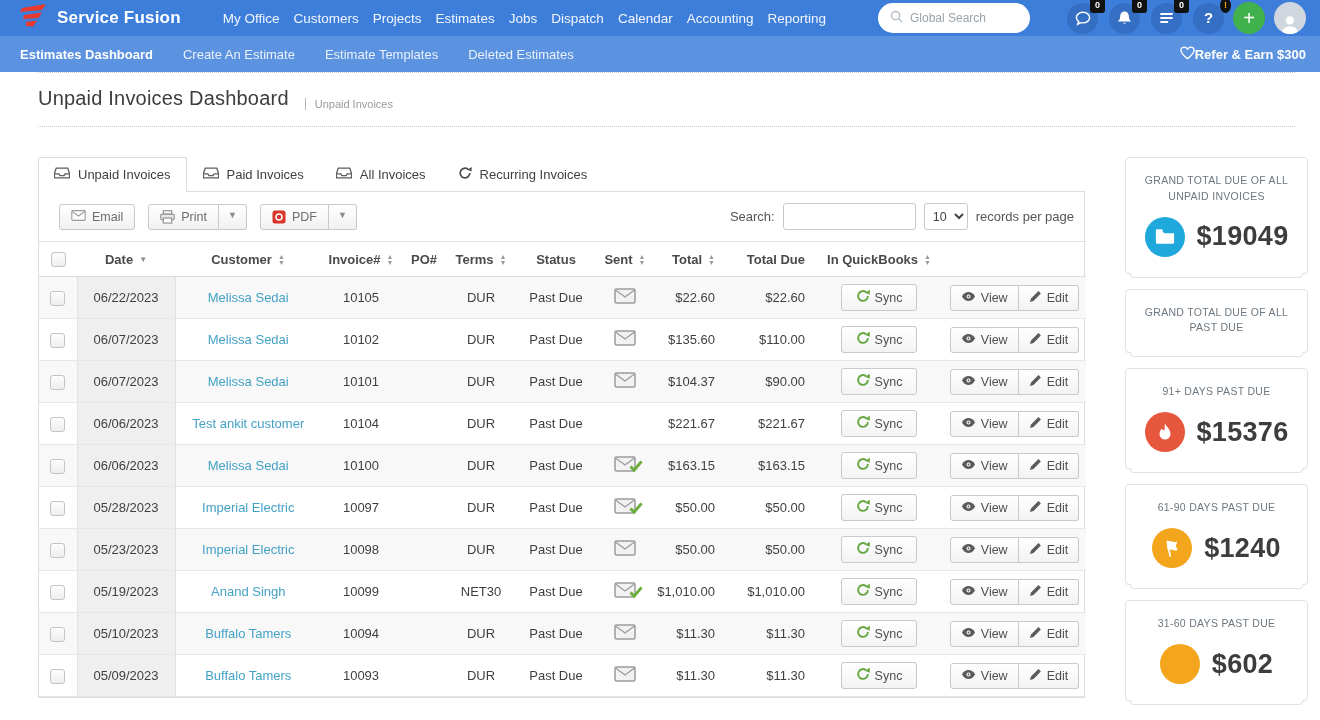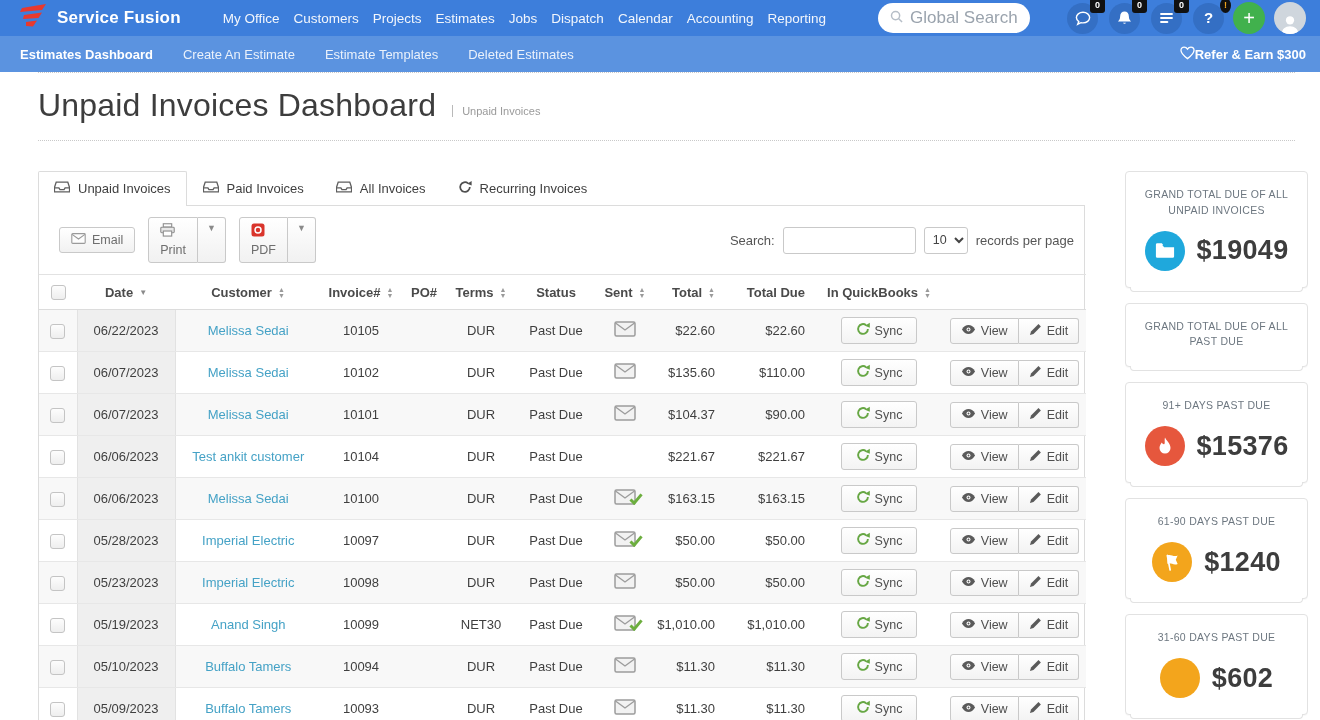--- a/index.html
+++ b/index.html
@@ -8,21 +8,21 @@
 
   
   .navbar { height:36px; background:#3d7edb; display:flex; align-items:center; padding:0 14px 0 18px; }
   .logo { display:flex; align-items:center; gap:9px; margin-right:42px; cursor:pointer; }
   .logo-name { color:#fff; font-weight:bold; font-size:17px; letter-spacing:.2px; }
   .primary-nav { display:flex; align-items:flex-start; gap:14px; }
   .nav-item { color:#f2f6fc; font-size:13.5px; cursor:pointer; white-space:nowrap; text-decoration:none; }
   .nav-right { margin-left:auto; display:flex; align-items:center; gap:9px; }
   .global-search { display:flex; align-items:center; gap:7px; background:#fff; border-radius:16px;
     height:30px; width:152px; padding:0 12px; margin-right:28px; }
-  .global-search input { border:none; outline:none; font-size:17px; width:100%; color:#444;
+  .global-search input { border:none; outline:none; font-size:12px; width:100%; color:#444;
     font-family:"Liberation Sans", sans-serif; }
   .global-search input::placeholder { color:#9aa3ad; }
   .icon-circle { position:relative; width:31px; height:31px; border-radius:50%;
     background:rgba(13,42,92,.18); display:flex; align-items:center; justify-content:center; cursor:pointer; }
   .icon-circle svg { display:block; }
   .badge { position:absolute; top:-5px; right:-7px; background:#111; color:#fff; font-size:9px;
     line-height:1; padding:3px 5px; border-radius:3px; font-weight:bold; }
   .badge.round { border-radius:50%; color:#f0a41e; padding:3px 4px; }
   .plus-btn { width:32px; height:32px; border-radius:50%; background:#41b14d; color:#fff; border:none;
     font-size:20px; line-height:1; cursor:pointer; display:flex; align-items:center; justify-content:center; }
@@ -34,42 +34,42 @@
   .subnav-items { display:flex; gap:30px; }
   .subnav-item { color:#eaf1fb; font-size:13px; cursor:pointer; text-decoration:none; }
   .subnav-item.current { color:#fff; font-weight:bold; }
   .refer { margin-left:auto; display:flex; align-items:center; color:#fff; font-size:13px;
     font-weight:bold; cursor:pointer; }
 
   
   .page-head-wrap { padding:0 25px 0 38px; }
   .dotted { border-top:1px dotted #c9c9c9; }
   .page-head { display:flex; align-items:center; padding:14px 0 16px 0; }
-  .page-title { font-size:32px; color:#3d3d3d; font-weight:500; letter-spacing:.2px; }
+  .page-title { font-size:20px; color:#3d3d3d; font-weight:500; letter-spacing:.2px; }
   .page-subtitle { margin-left:16px; padding-left:9px; border-left:1px solid #b9b9b9;
     color:#9a9a9a; font-size:11px; align-self:center; margin-top:10px; }
 
   
   .content { display:flex; padding:30px 0 0 38px; gap:40px; align-items:flex-start; }
   .main-col { width:1047px; }
 
   
   .tabs { display:flex; position:relative; z-index:2; }
   .tab { display:flex; align-items:center; gap:8px; padding:8px 15px 9px; font-size:13px; color:#3f3f3f;
     border:1px solid transparent; border-bottom:none; border-radius:2px 2px 0 0; cursor:pointer; background:transparent; }
   .tab.active { background:#fff; border-color:#dcdcdc; }
 
   
   .panel { border:1px solid #dcdcdc; margin-top:-1px; background:#fff; }
   .toolbar { display:flex; align-items:center; padding:11px 10px 11px 20px; }
   .btn { display:inline-flex; gap:6px; background:linear-gradient(#fff,#f1f1f1);
     border:1px solid #c9c9c9; border-radius:3px; color:#6e6e6e; font-size:12.5px; padding:5px 11px;
     cursor:pointer; font-family:"Liberation Sans", sans-serif; }
   .btn-split { display:inline-flex; margin-left:13px; }
-  .btn-split .btn.main { border-radius:3px 0 0 3px;flex-direction:column; }
+  .btn-split .btn.main { border-radius:3px 0 0 3px; }
   .btn-split .btn.caret { border-radius:0 3px 3px 0; border-left:none; padding:5px 9px; color:#8a8a8a; font-size:9px; }
   .toolbar-right { margin-left:auto; display:flex; align-items:center; gap:8px; font-size:13px; color:#555; }
   .search-input { width:133px; height:27px; border:1px solid #c9c9c9; border-radius:3px; padding:0 7px;
     font-size:12.5px; outline:none; font-family:"Liberation Sans", sans-serif; color:#444; }
   .page-size { height:27px; border:1px solid #c9c9c9; border-radius:3px; font-size:12.5px; color:#444;
     padding:0 4px; background:#fff; cursor:pointer; font-family:"Liberation Sans", sans-serif; }
 
   
   table { width:100%; border-collapse:collapse; table-layout:fixed; }
   thead th { border-top:1px solid #e2e2e2; border-bottom:1px solid #dcdcdc; font-size:13px; color:#4a4a4a;

